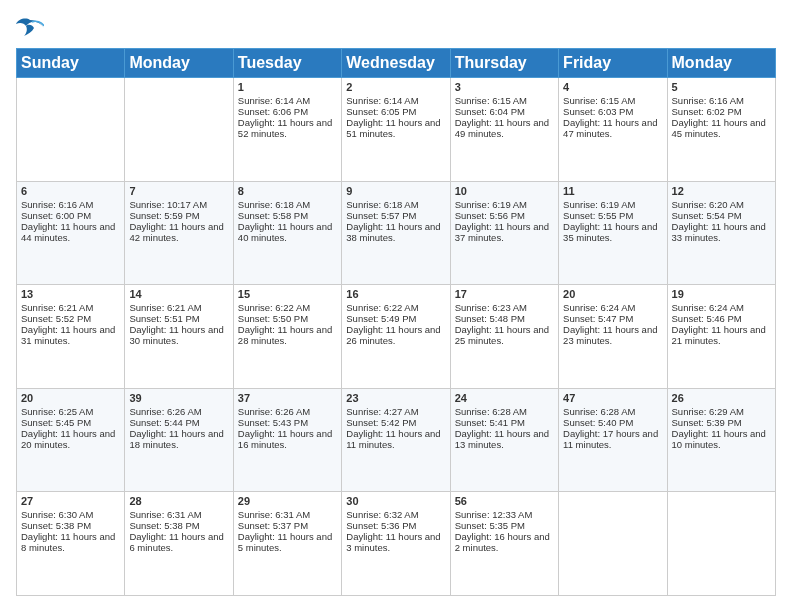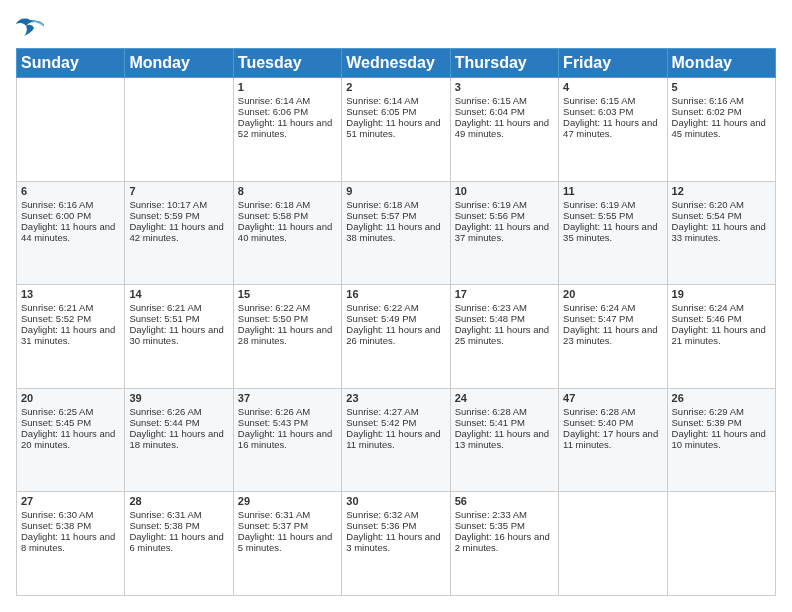--- a/index.html
+++ b/index.html
@@ -158,19 +158,19 @@
           <td><span class="day-num">23</span><span>Sunrise: 4:27 AM</span><br><span>Sunset: 5:42 PM</span><br><span>Daylight: 11 hours and 11 minutes.</span></td>
           <td><span class="day-num">24</span><span>Sunrise: 6:28 AM</span><br><span>Sunset: 5:41 PM</span><br><span>Daylight: 11 hours and 13 minutes.</span></td>
           <td><span class="day-num">47</span><span>Sunrise: 6:28 AM</span><br><span>Sunset: 5:40 PM</span><br><span>Daylight: 17 hours and 11 minutes.</span></td>
           <td><span class="day-num">26</span><span>Sunrise: 6:29 AM</span><br><span>Sunset: 5:39 PM</span><br><span>Daylight: 11 hours and 10 minutes.</span></td>
         </tr>
         <tr>
           <td><span class="day-num">27</span><span>Sunrise: 6:30 AM</span><br><span>Sunset: 5:38 PM</span><br><span>Daylight: 11 hours and 8 minutes.</span></td>
           <td><span class="day-num">28</span><span>Sunrise: 6:31 AM</span><br><span>Sunset: 5:38 PM</span><br><span>Daylight: 11 hours and 6 minutes.</span></td>
           <td><span class="day-num">29</span><span>Sunrise: 6:31 AM</span><br><span>Sunset: 5:37 PM</span><br><span>Daylight: 11 hours and 5 minutes.</span></td>
           <td><span class="day-num">30</span><span>Sunrise: 6:32 AM</span><br><span>Sunset: 5:36 PM</span><br><span>Daylight: 11 hours and 3 minutes.</span></td>
-          <td><span class="day-num">56</span><span>Sunrise: 2:33 AM</span><br><span>Sunset: 5:35 PM</span><br><span>Daylight: 16 hours and 2 minutes.</span></td>
+          <td><span class="day-num">56</span><span>Sunrise: 12:33 AM</span><br><span>Sunset: 5:35 PM</span><br><span>Daylight: 16 hours and 2 minutes.</span></td>
           <td class="empty"></td>
           <td class="empty"></td>
         </tr>
       </tbody>
   </table>
 </div>
 
 </body></html>

